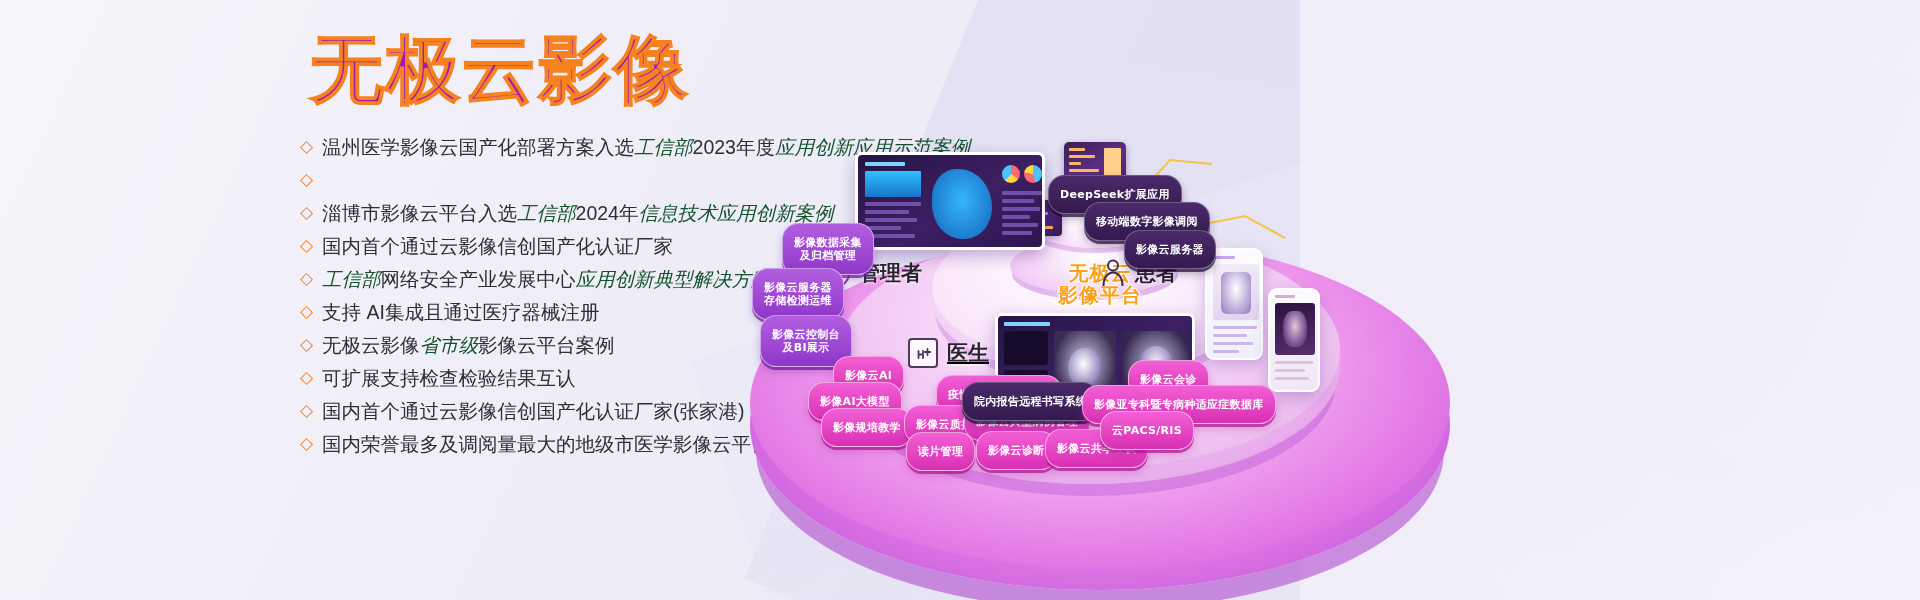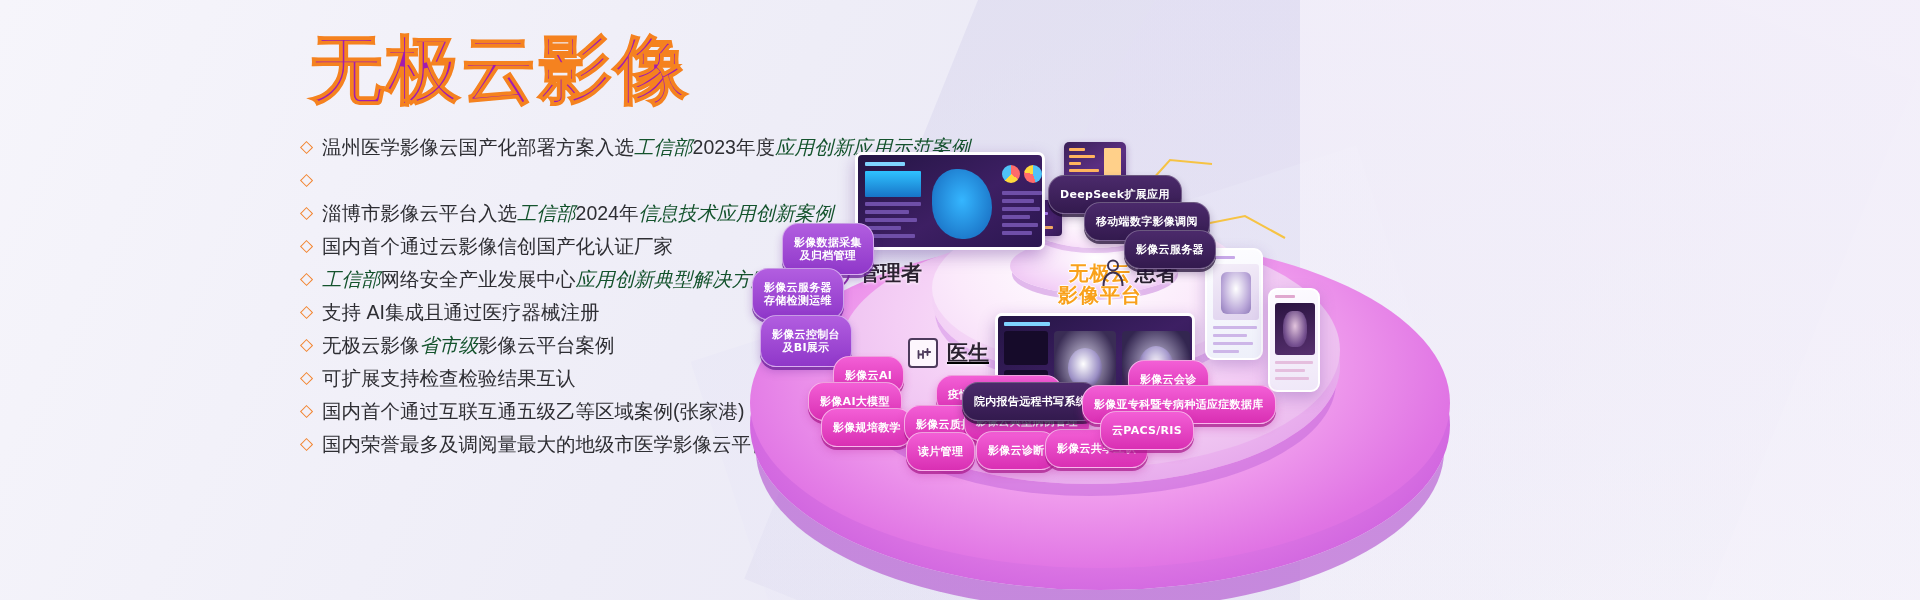--- a/index.html
+++ b/index.html
@@ -167,21 +167,21 @@
         <div class="bullet">
           <span class="dia">◇</span>
           <span class="btxt"><span>无极云影像</span><span class="or">省市级</span><span>影像云平台案例</span></span>
         </div>
         <div class="bullet">
           <span class="dia">◇</span>
           <span class="btxt"><span>可扩展支持检查检验结果互认</span></span>
         </div>
         <div class="bullet">
           <span class="dia">◇</span>
-          <span class="btxt"><span>国内首个通过互联互通五级乙等区域案例(张家港)</span></span>
+          <span class="btxt"><span>国内首个通过云影像信创国产化认证厂家(张家港)</span></span>
         </div>
         <div class="bullet">
           <span class="dia">◇</span>
           <span class="btxt"><span>国内荣誉最多及调阅量最大的地级市医学影像云平台(温州)</span></span>
         </div>
       </div>
   </div>
 
   <div class="diagram">
 

